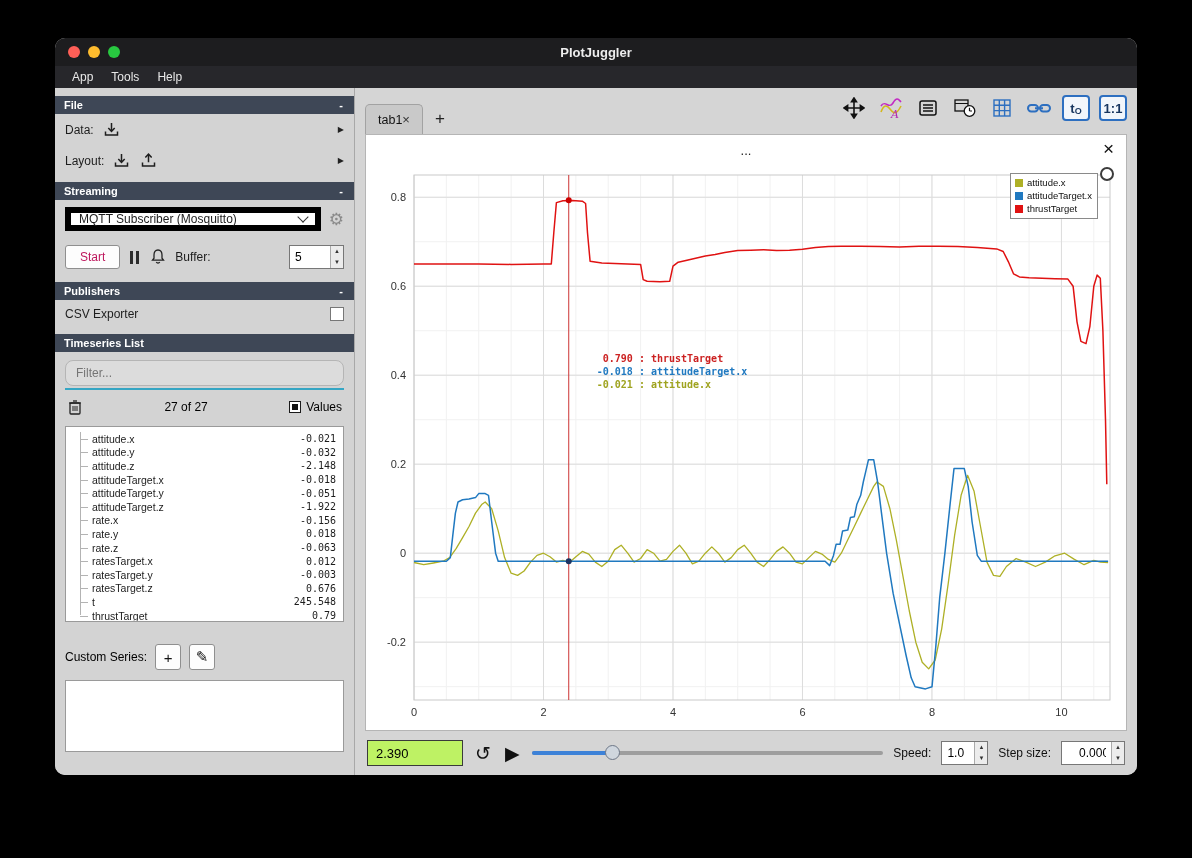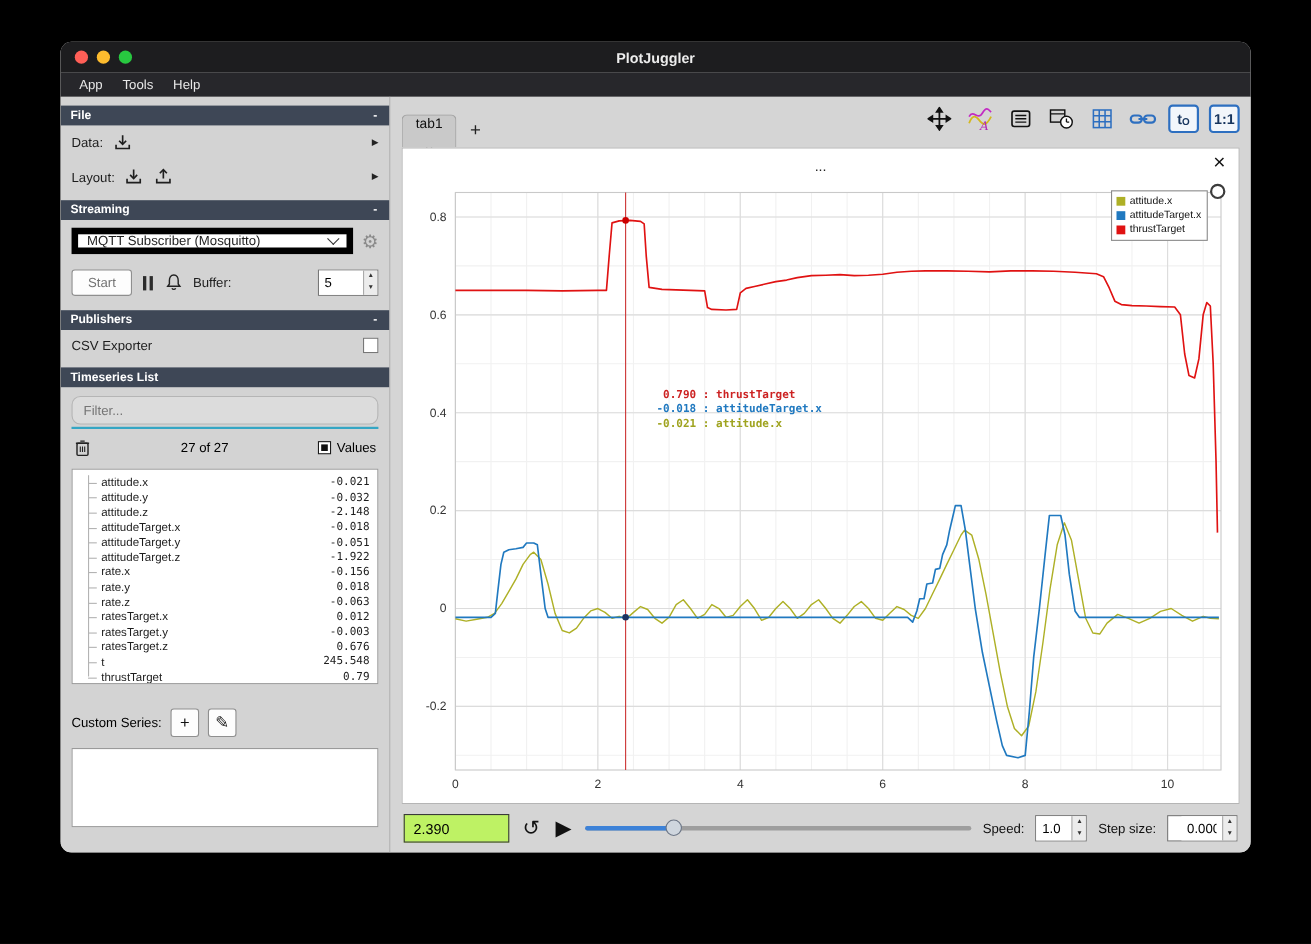--- a/index.html
+++ b/index.html
@@ -22,21 +22,21 @@
 
   
   .sidebar { width:300px; flex:0 0 300px; background:#d3d3d3; border-right:1px solid #a8a8a8; display:flex; flex-direction:column; overflow:hidden; }
   .section-header { background:#3e4756; color:#fff; font-size:11px; font-weight:bold; padding:3px 9px; display:flex; justify-content:space-between; align-items:center; margin-top:6px; }
   .section-header:first-child { margin-top:8px; }
   .collapse { font-weight:bold; cursor:default; padding:0 2px; }
   .row { display:flex; align-items:center; padding:7px 10px; gap:8px; font-size:12px; color:#1d1d1d; }
   .spacer { flex:1; }
   .expand { font-size:8px; color:#222; }
   .sicon svg { display:block; }
-  .btn { background:#fdfdfd; border:1px solid #8f8f8f; border-radius:3px; font-size:12px; padding:4px 14px; color:#737373; }
+  .btn { background:#fdfdfd; border:1px solid #8f8f8f; border-radius:3px; font-size:12px; padding:4px 14px; color:#be185d; }
   .combo { flex:1; background:#fff; border:6px solid #000000; height:24px; display:flex; align-items:center; padding:0 8px; font-size:12px; gap:6px; }
   .combo-text { flex:1; white-space:nowrap; overflow:hidden; }
   .chev { width:8px; height:8px; border-right:1.6px solid #333; border-bottom:1.6px solid #333; transform:rotate(45deg); margin-top:-4px; }
   .gear { font-size:17px; color:#8a8a8a; line-height:1; }
   .pause-bars { display:inline-flex; gap:3px; padding:0 2px; }
   .pause-bars i { display:block; width:3px; height:13px; background:#2c2c2c; }
   .spin { display:inline-flex; border:1px solid #777; background:#fff; height:24px; align-items:stretch; }
   .spin input { border:none; outline:none; font-size:12px; padding:0 5px; width:40px; font-family:"Liberation Sans",sans-serif; }
   .spin .arrows { display:flex; flex-direction:column; border-left:1px solid #aaa; background:#ececec; }
   .spin .arrows span { flex:1; font-size:6px; line-height:10px; padding:0 3px; color:#333; text-align:center; }
@@ -56,21 +56,21 @@
   .tree-row::before { content:""; position:absolute; left:0; top:50%; width:8px; border-top:1px solid #b3b3b3; }
   .tname { font-size:10.5px; color:#1c1c1c; }
   .tval  { font-family:"DejaVu Sans Mono",monospace; font-size:10px; color:#1c1c1c; }
   .custom-row { display:flex; align-items:center; gap:8px; padding:10px 10px 4px 10px; font-size:12px;margin-top:12px; }
   .sq-btn { width:26px; height:26px; background:#fdfdfd; border:1px solid #8f8f8f; border-radius:3px; display:flex; align-items:center; justify-content:center; font-size:15px; color:#111; }
   .custom-list { background:#fff; border:1px solid #9a9a9a; margin:6px 10px 10px 10px; height:72px; }
 
   
   .main { flex:1; display:flex; flex-direction:column; background:#d5d5d5; min-width:0; }
   .tabbar { height:46px; display:flex; align-items:flex-end; padding:0 10px; gap:4px; flex:0 0 auto; }
-  .tab { background:#c9c9c9; border:1px solid #a2a2a2; border-bottom:none; border-radius:5px 5px 0 0; height:30px; display:flex; align-items:center; gap:10px; padding:0 12px; font-size:12.5px; color:#111; margin-bottom:0px;flex-direction:column; }
+  .tab { background:#c9c9c9; border:1px solid #a2a2a2; border-bottom:none; border-radius:5px 5px 0 0; height:30px; display:flex; align-items:center; padding:0 12px; font-size:12.5px; color:#111; margin-bottom:0px; }
   .tab-close { font-size:13px; color:#333; }
   .tab-add { height:30px; display:flex; align-items:center; padding:0 8px; font-size:17px; color:#222; }
   .toolbar { margin-left:auto; display:flex; align-items:center; gap:9px; height:100%; padding-bottom:6px; }
   .tool { width:28px; height:26px; display:flex; align-items:center; justify-content:center; }
   .tool-box { border:2px solid #2d6fc0; border-radius:4px; width:28px; height:26px; display:flex; align-items:center; justify-content:center; font-weight:bold; color:#17355e; font-size:13px; background:#f2f6fb; }
   .t0-sub { font-size:9px; margin-top:5px; }
 
   .chart-wrap { flex:1; margin:0 10px; background:#fff; border:1px solid #b5b5b5; position:relative; min-height:0; }
   .chart-title { position:absolute; top:8px; left:0; right:0; text-align:center; font-size:13px; color:#222; }
   .chart-close { position:absolute; top:4px; right:12px; font-size:19px; color:#111; line-height:1; }

